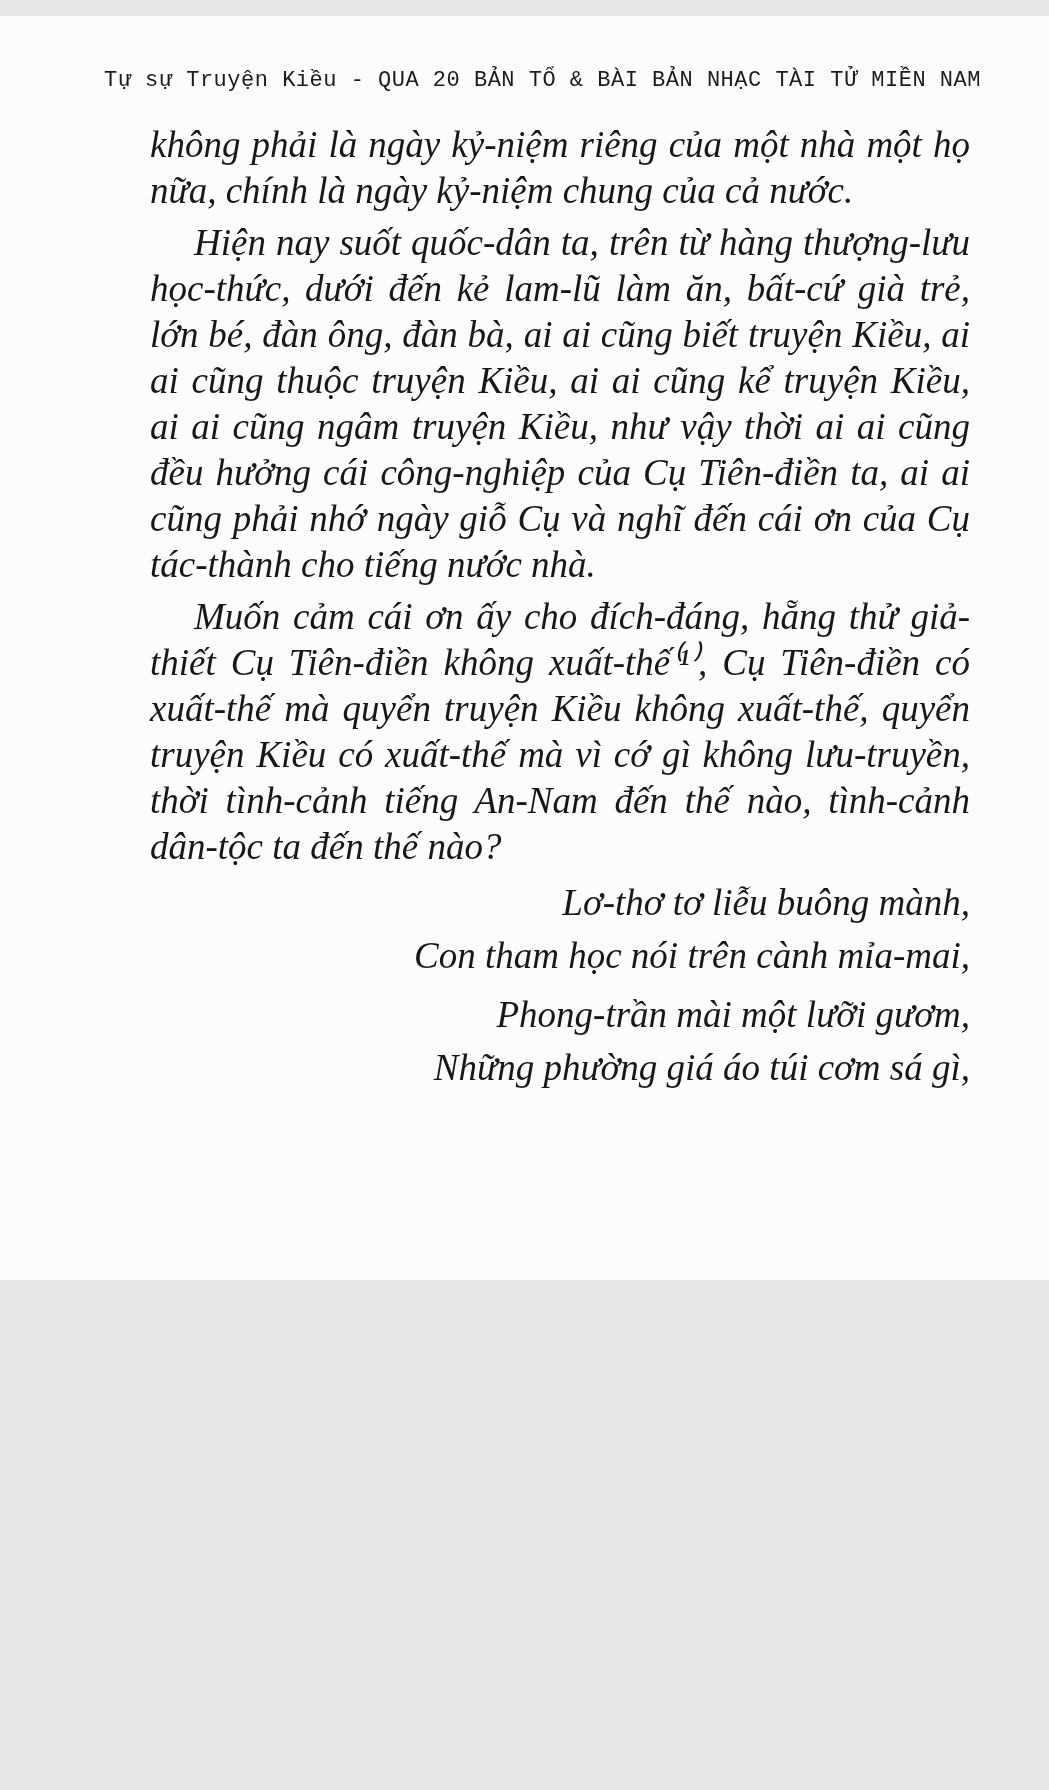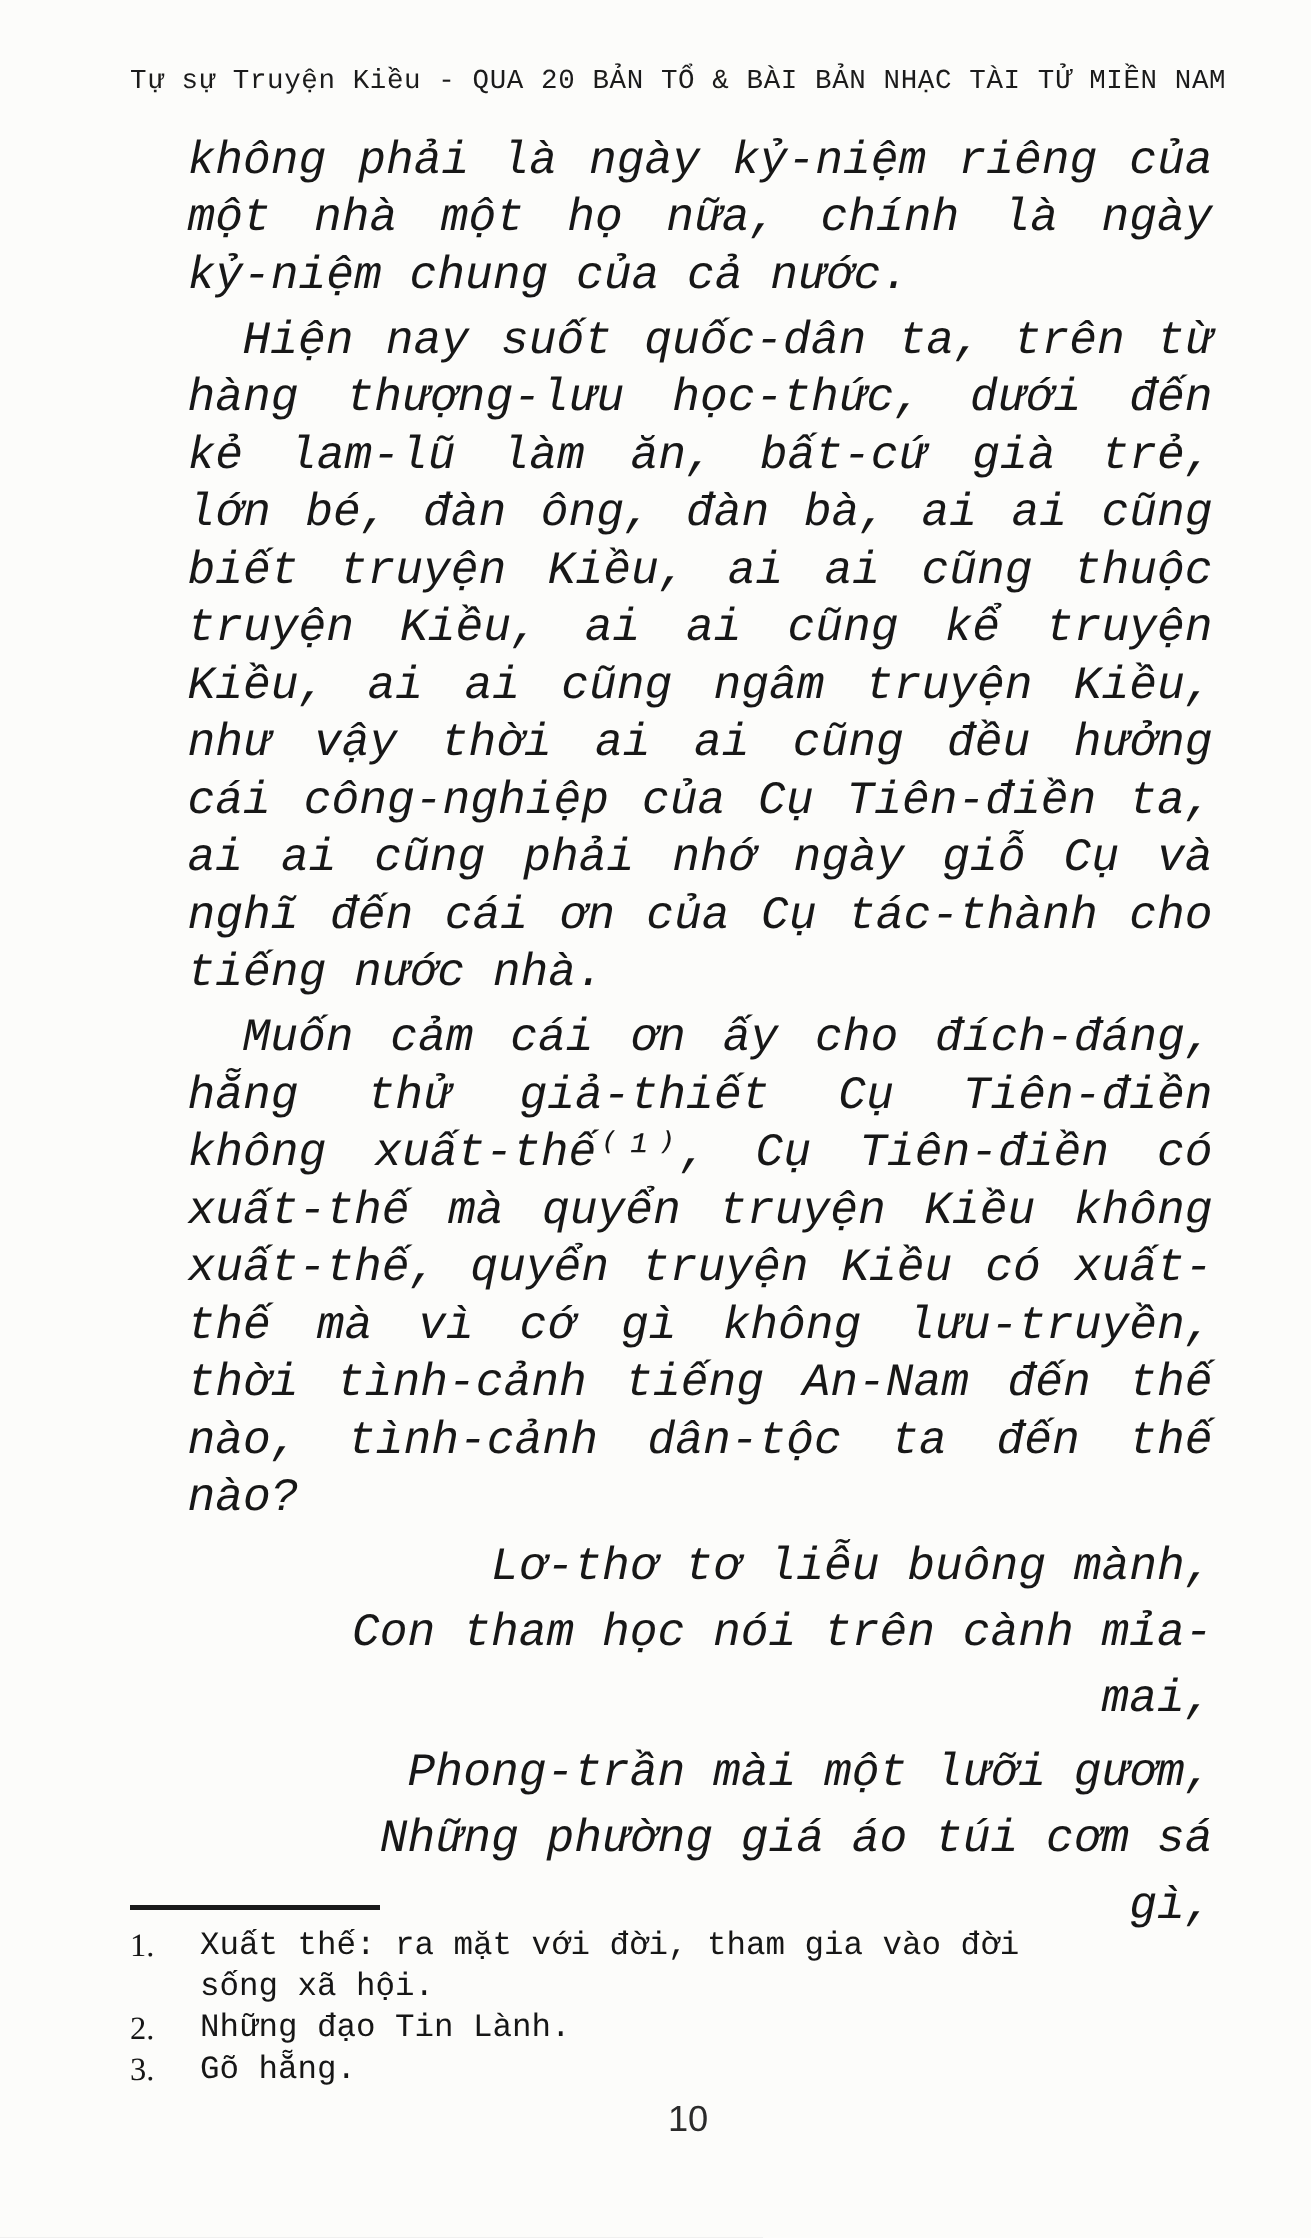--- a/index.html
+++ b/index.html
@@ -1,20 +1,20 @@
 <!DOCTYPE html>
 <html lang="vi"><head>
 <meta charset="utf-8">
 <style>
   html, body { margin: 0; padding: 0; background: #e8e8e6; }
   .sheet {
     position: relative;
     width: 1049px;
-    height: 1790px;
-    margin: 0 auto;
+    height: 1264px;
+    margin: 16px auto;
     background: #fcfcfa;
     overflow: hidden;
   }
   
   .running-head {
     position: absolute;
     top: 52px;
     left: 104px;
     font-family: "Liberation Mono", "DejaVu Sans Mono", monospace;
     font-size: 22px;
@@ -22,21 +22,21 @@
     letter-spacing: 0.5px;
     white-space: nowrap;
     color: #1b1b1b;
   }
   
   .body-text {
     position: absolute;
     top: 106px;
     left: 150px;
     width: 820px;
-    font-family: Liberation Mono, monospace;
+    font-family: Liberation Serif, serif;
     font-style: italic;
     font-size: 37px;
     line-height: 46px;
     color: #171717;
     text-align: justify;
   }
   .para { margin: 0; }
   .para + .para, .verse-group, .connector { margin-top: 6px; }
   .para.indent { text-indent: 44px; }
   .verse-group { }

